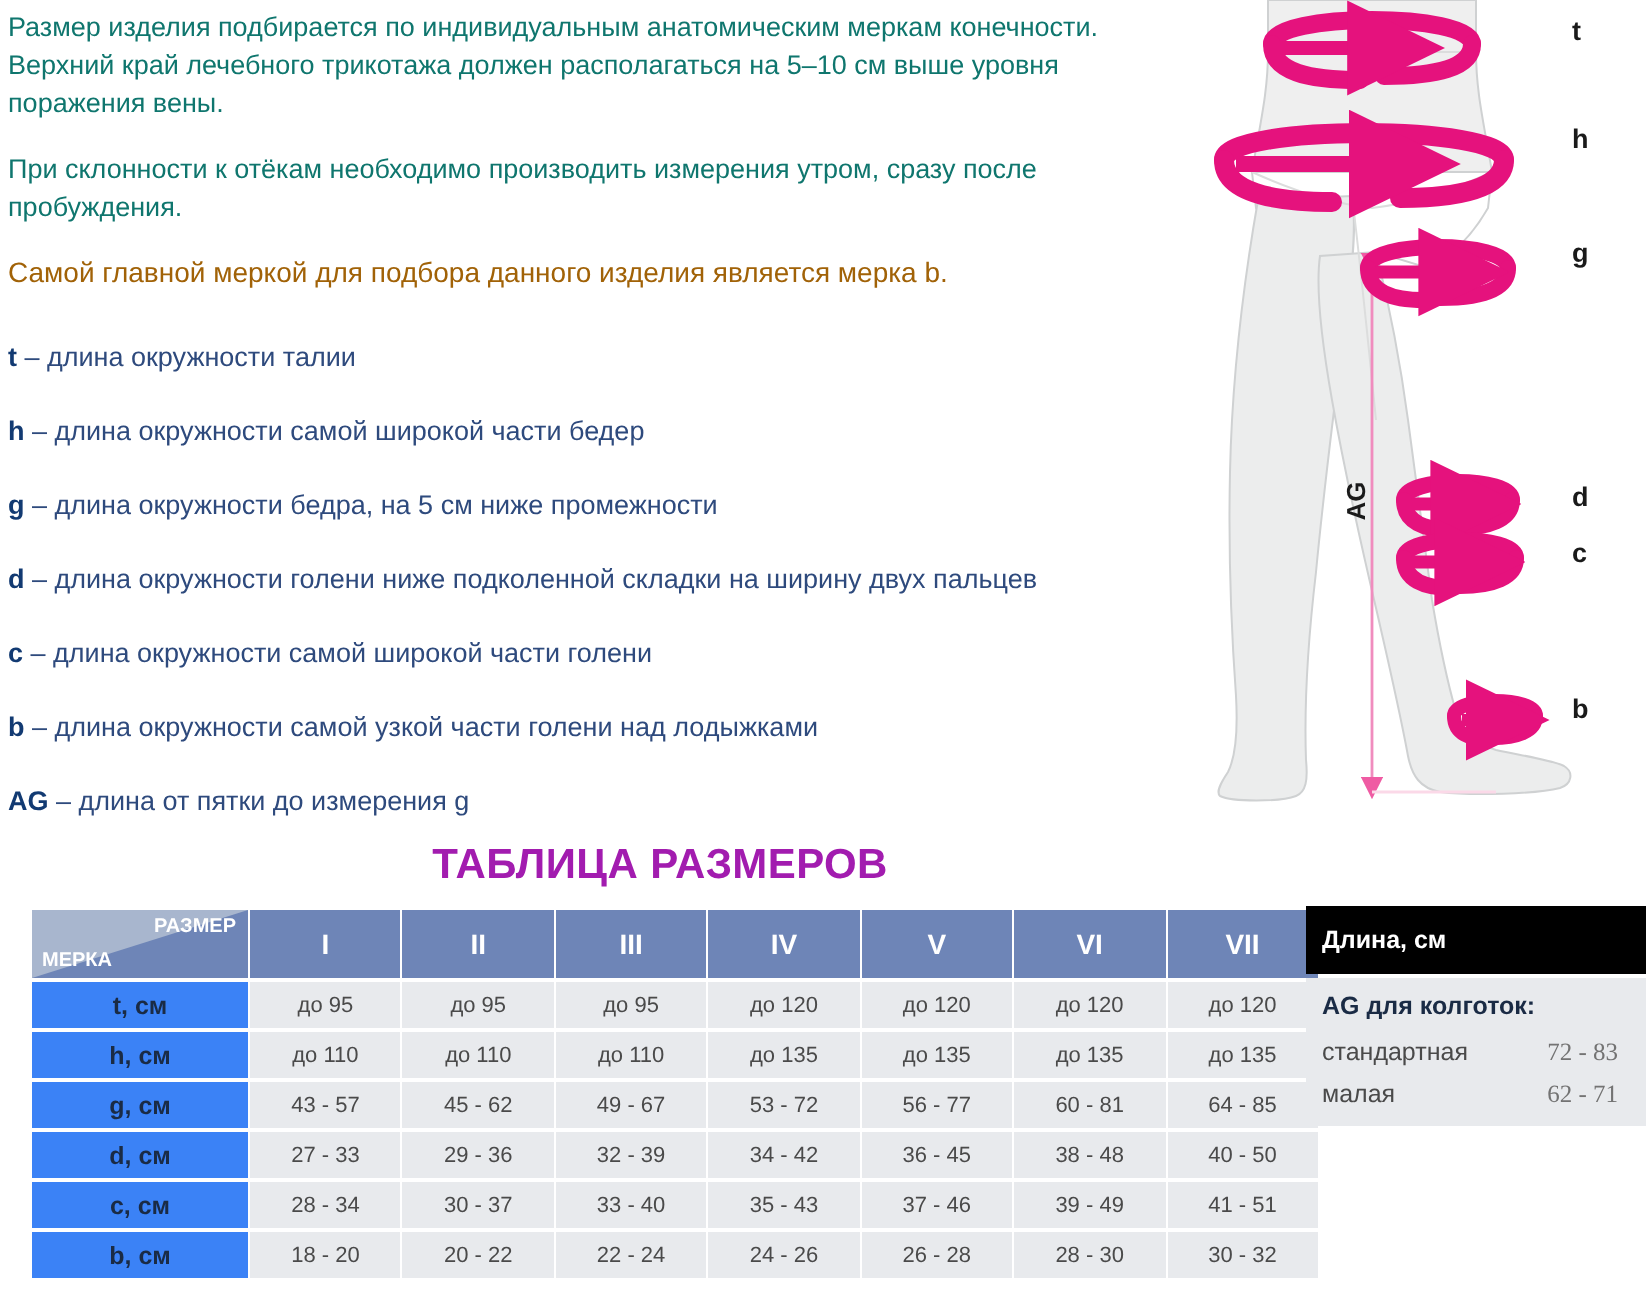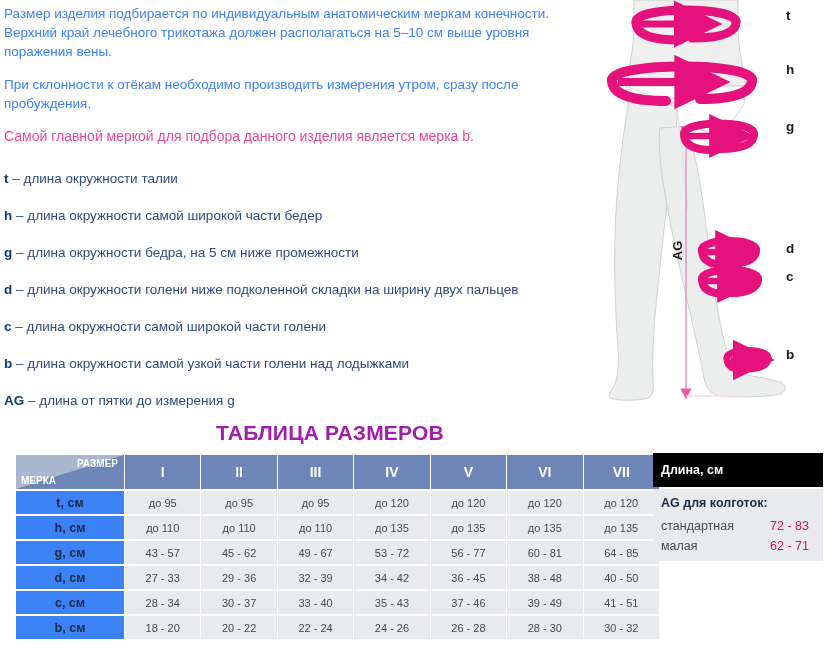--- a/index.html
+++ b/index.html
@@ -7,25 +7,25 @@
     width:826px;height:651px;
     background:#ffffff;
     font-family:"Liberation Sans","DejaVu Sans",sans-serif;
     position:relative;overflow:hidden;
     -webkit-font-smoothing:antialiased;
   }
 
   
   #intro{position:absolute;left:4px;top:4px;width:590px;}
   .para{
-    font-size:13.5px;color:#3b82f6;line-height:19px;
+    font-size:13.5px;color:#0f766e;line-height:19px;
     margin:0 0 14px 0;
   }
   .highlight{
-    font-size:14px;color:#ec4899;line-height:19px;
+    font-size:14px;color:#a16207;line-height:19px;
     margin:4px 0 20px 0;
   }
 
   
   #legend{position:absolute;left:4px;top:170px;width:600px;}
   .legend-row{
     font-size:13.5px;color:#2e4a7d;line-height:18px;
     margin:0 0 19px 0;white-space:nowrap;
   }
   .legend-key{font-weight:bold;color:#123a72;}
@@ -102,21 +102,21 @@
   #length-body{background:#e8eaed;margin-top:2px;padding:4px 0 5px 0;}
   .len-title{
     font-size:12.5px;font-weight:bold;color:#1a2b45;
     padding:3px 0 6px 8px;
   }
   .len-row{
     display:flex;justify-content:space-between;
     font-size:12.5px;color:#4a4a4a;
     padding:3px 14px 3px 8px;
   }
-  .len-row .len-val{color:#be185d;}
+  .len-row .len-val{color:#737373;font-family:Liberation Serif, serif;}
 </style>
 </head>
 <body>
 
 <div id="intro">
   <p class="para">Размер изделия подбирается по индивидуальным анатомическим меркам конечности. Верхний край лечебного трикотажа должен располагаться на 5–10 см выше уровня поражения вены.</p>
   <p class="para">При склонности к отёкам необходимо производить измерения утром, сразу после пробуждения.</p>
   <p class="highlight">Самой главной меркой для подбора данного изделия является мерка b.</p>
 </div>
 

